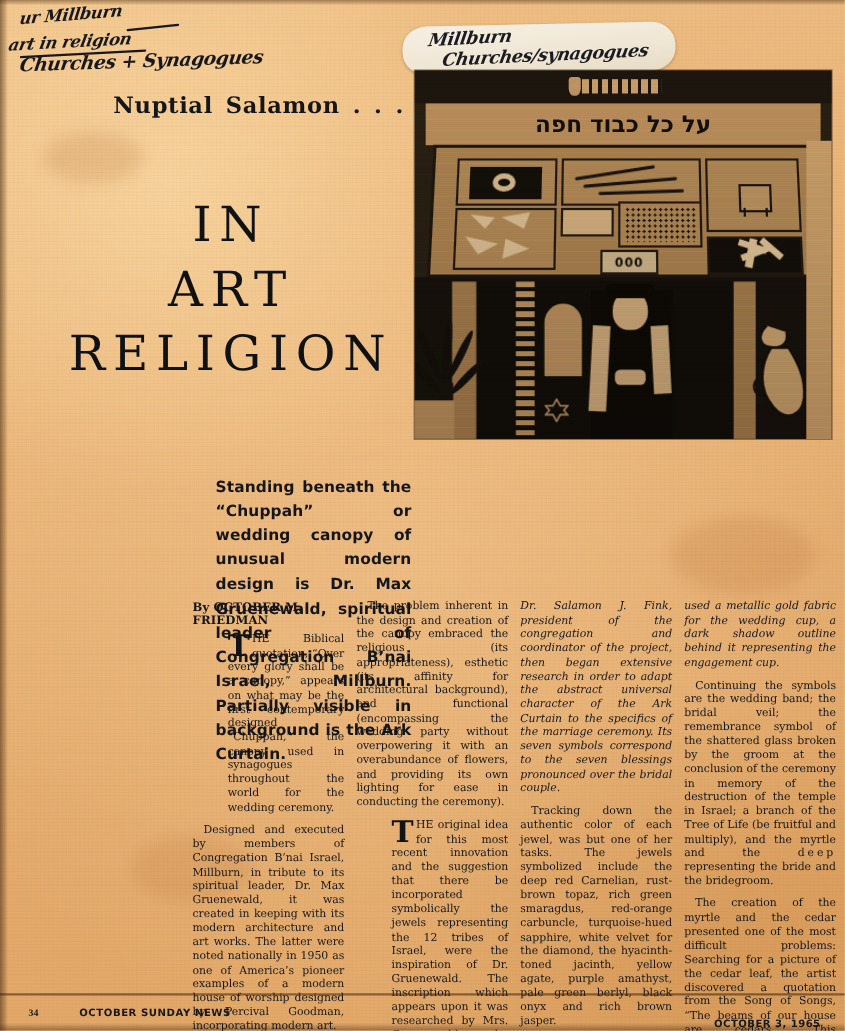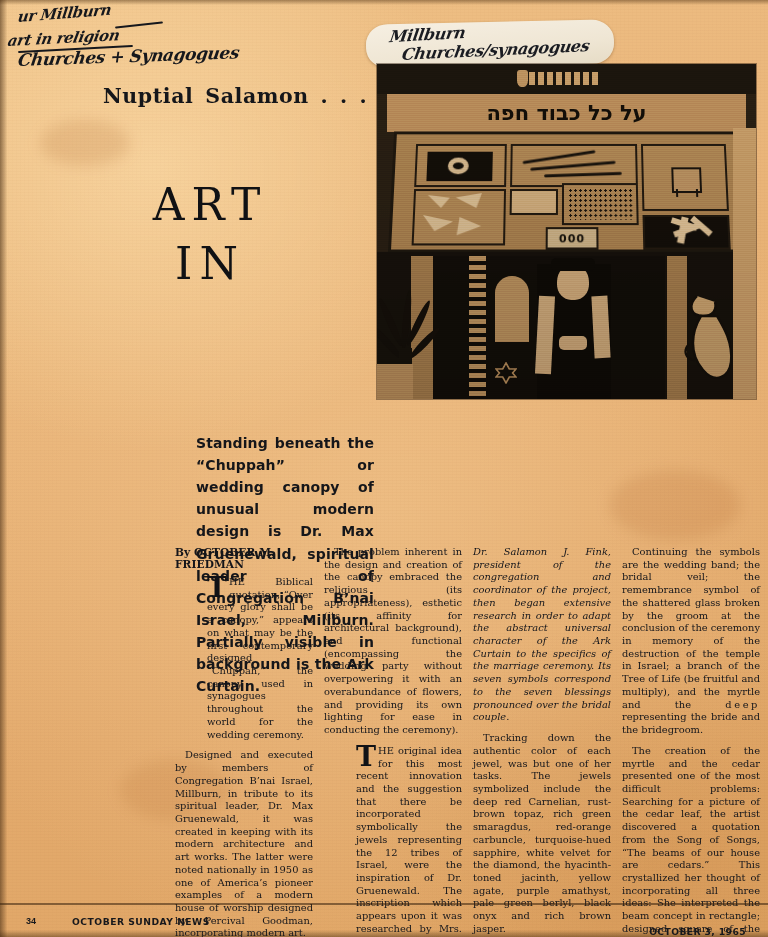--- a/index.html
+++ b/index.html
@@ -146,21 +146,21 @@
   }
   .col p.noind{text-indent:0;font-style:italic;}
   .col p.drop{text-indent:0;margin-left:32px;}
   .col p.drop::first-letter{
     float:left;font-size:27px;line-height:.84;padding:1px 2px 0 0;font-weight:700;color:#111216;
   }
   .sp{letter-spacing:2.6px;}
   
   #rule{position:absolute;left:0;top:903px;width:768px;height:1.6px;background:rgba(55,33,12,.55);}
   #footer{position:absolute;left:0;top:908px;width:768px;height:29px;}
-  #pgnum{position:absolute;left:26px;top:8px;font-family:Liberation Sans, sans-serif;
+  #pgnum{position:absolute;left:26px;top:8px;font-family:Liberation Serif, serif;
     font-weight:700;font-size:9px;color:#17181c;}
   #pub{position:absolute;left:72px;top:8px;font-family:"DejaVu Sans",sans-serif;
     font-weight:700;font-size:9.2px;color:#17181c;letter-spacing:.5px;}
   #date{position:absolute;right:22px;top:18px;font-family:"DejaVu Sans",sans-serif;
     font-weight:700;font-size:9.2px;color:#17181c;letter-spacing:.4px;}
   #botedge{position:absolute;left:0;top:930px;width:768px;height:7px;
     background:linear-gradient(180deg,rgba(120,75,30,0),rgba(60,35,12,.45));}
 </style>
 </head>
 <body>
@@ -181,22 +181,23 @@
 <div id="strike2"></div>
 
 <div id="sticker">
   <div class="hand" id="stickA">Millburn</div>
   <div class="hand" id="stickB">Churches/synagogues</div>
 </div>
 
 <div id="kicker">Nuptial Salamon . . .</div>
 
 <div id="headline">
+  <span class="hl">IN</span>
   <span class="hl">ART</span>
-  <span class="hl">IN</span>
+  <span class="hl">RELIGION</span>
 </div>
 
 <div id="photo">
   <div id="cv-top" class="ph"></div>
   <div id="cv-combdot" class="ph"></div>
   <div id="cv-comb" class="ph"></div>
   <div id="cv-band" class="ph"></div>
   <div id="cv-heb" class="ph">על כל כבוד חפה</div>
 
   <div id="canopy" class="ph">
@@ -287,20 +288,21 @@
 
   </div>
 
   <div class="col">
     <p class="noind">Dr. Salamon J. Fink, president of the congregation and coordinator of the project, then began extensive research in order to adapt the abstract universal character of the Ark Curtain to the specifics of the marriage ceremony. Its seven symbols correspond to the seven blessings pronounced over the bridal couple.</p>
     <p>Tracking down the authentic color of each jewel, was but one of her tasks. The jewels symbolized include the deep red Carnelian, rust-brown topaz, rich green smaragdus, red-orange carbuncle, turquoise-hued sapphire, white velvet for the diamond, the hyacinth-toned jacinth, yellow agate, purple amathyst, pale green berlyl, black onyx and rich brown jasper.</p>
 
   </div>
 
   <div class="col">
+    <p class="noind">used a metallic gold fabric for the wedding cup, a dark shadow outline behind it representing the engagement cup.</p>
     <p>Continuing the symbols are the wedding band; the bridal veil; the remembrance symbol of the shattered glass broken by the groom at the conclusion of the ceremony in memory of the destruction of the temple in Israel; a branch of the Tree of Life (be fruitful and multiply), and the myrtle and the <span class="sp">deep</span> representing the bride and the bridegroom.</p>
     <p>The creation of the myrtle and the cedar presented one of the most difficult problems: Searching for a picture of the cedar leaf, the artist discovered a quotation from the Song of Songs, “The beams of our house are cedars.” This crystallized her thought of incorporating all three ideas: She interpreted the beam concept in rectangle; designed  square of the house out of</p>
   </div>
 
 </div>
 
 <div id="rule"></div>
 <div id="footer">
   <div id="pgnum">34</div>
   <div id="pub">OCTOBER SUNDAY NEWS</div>

